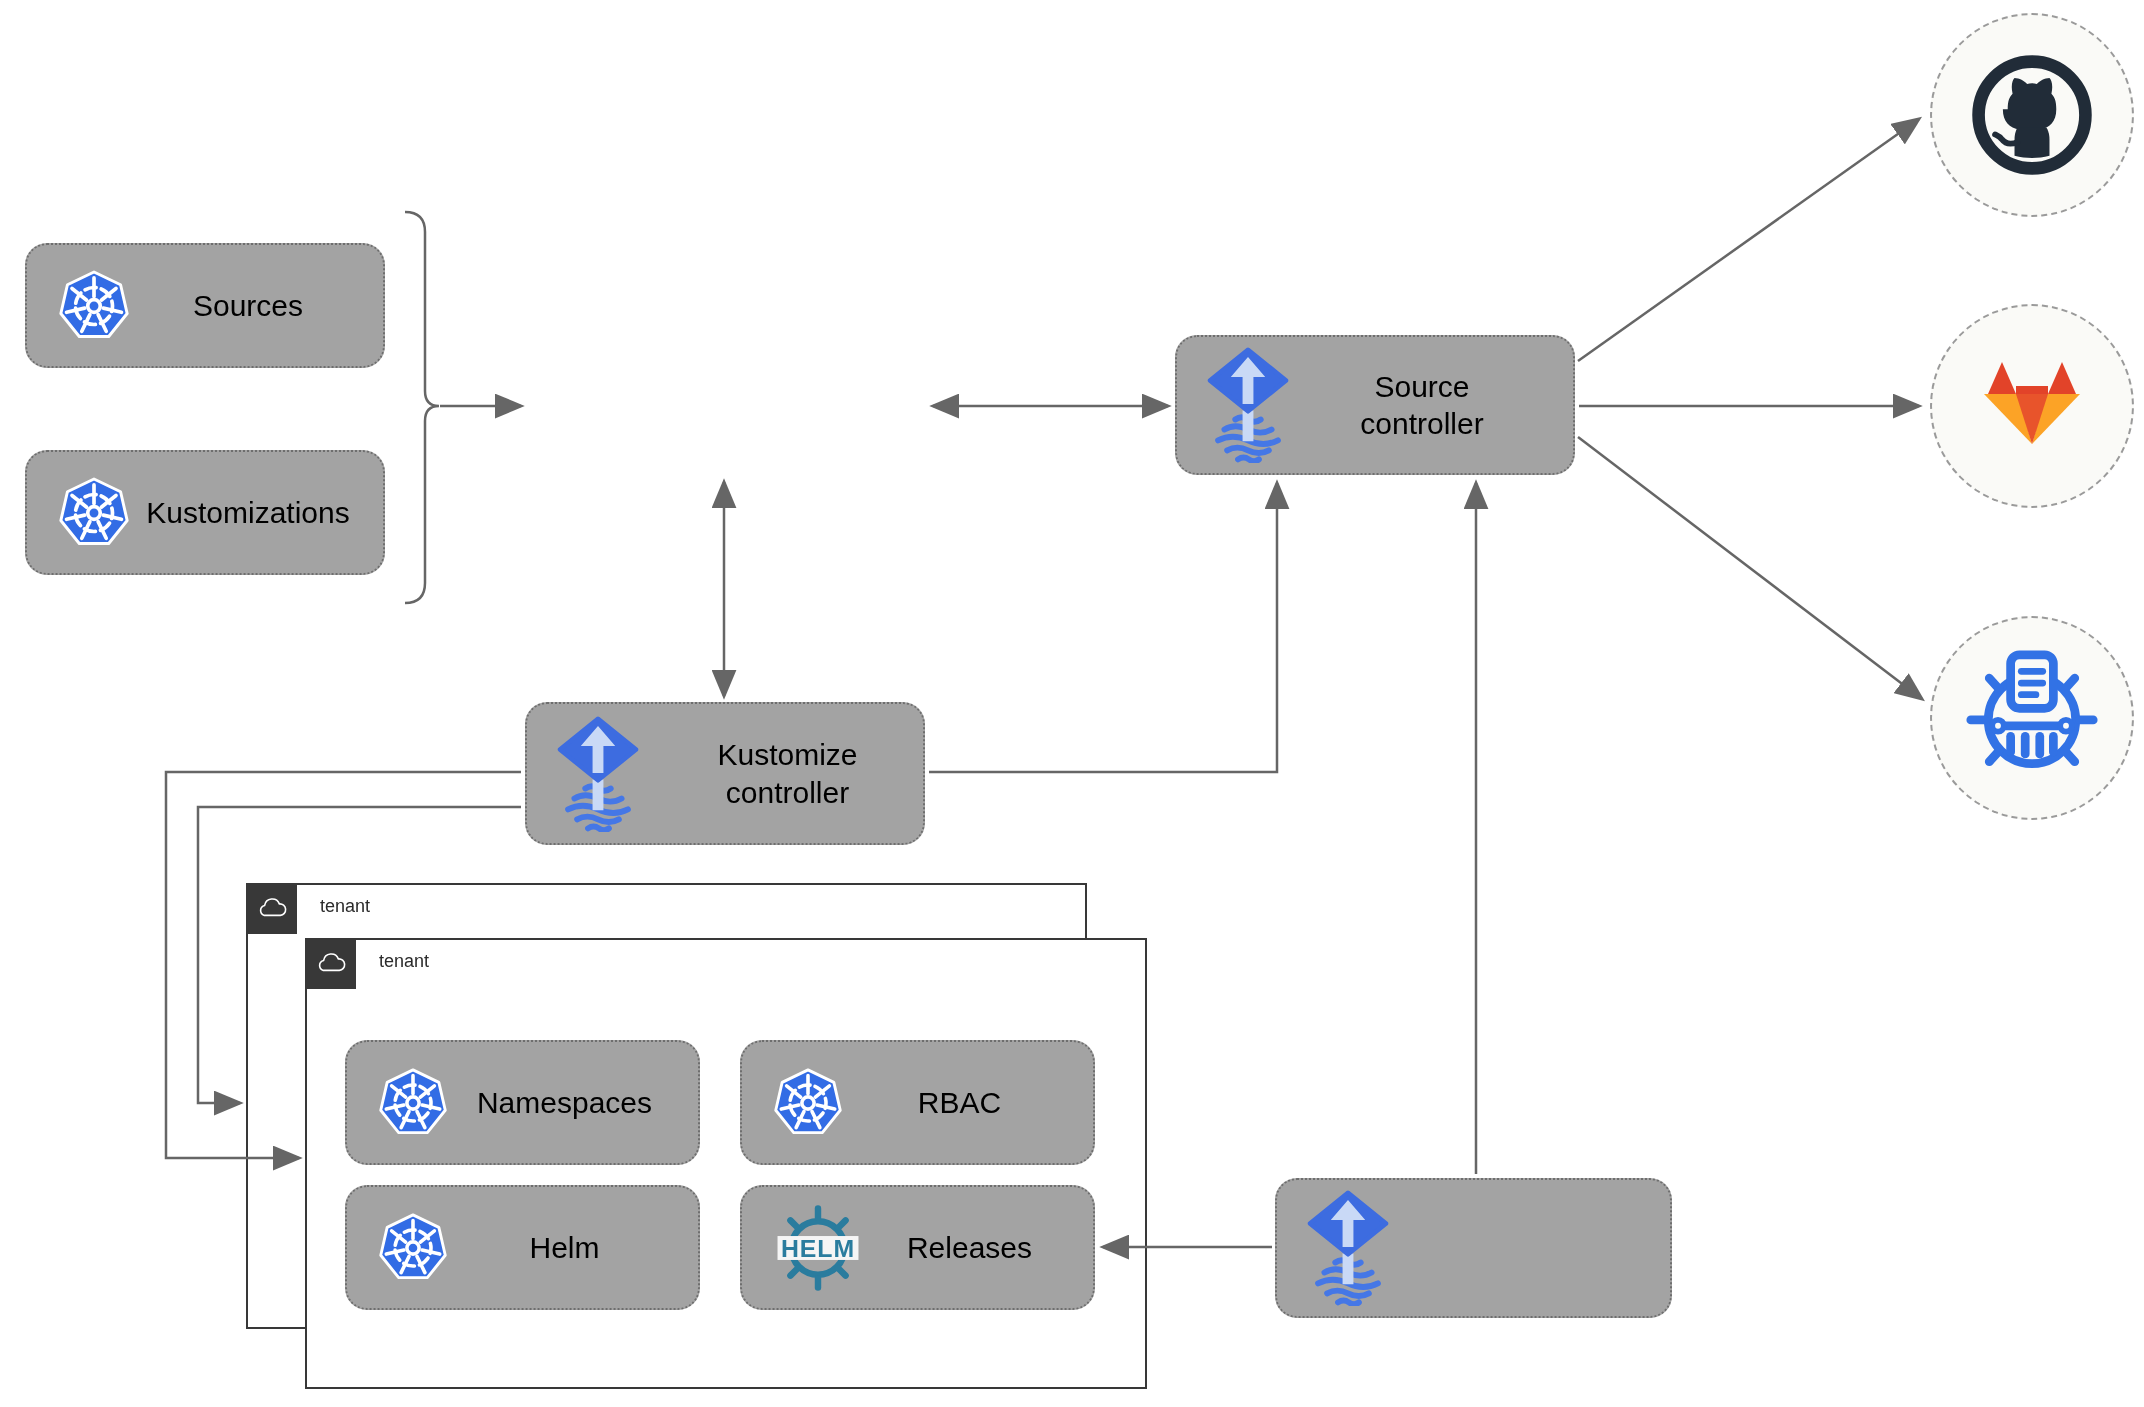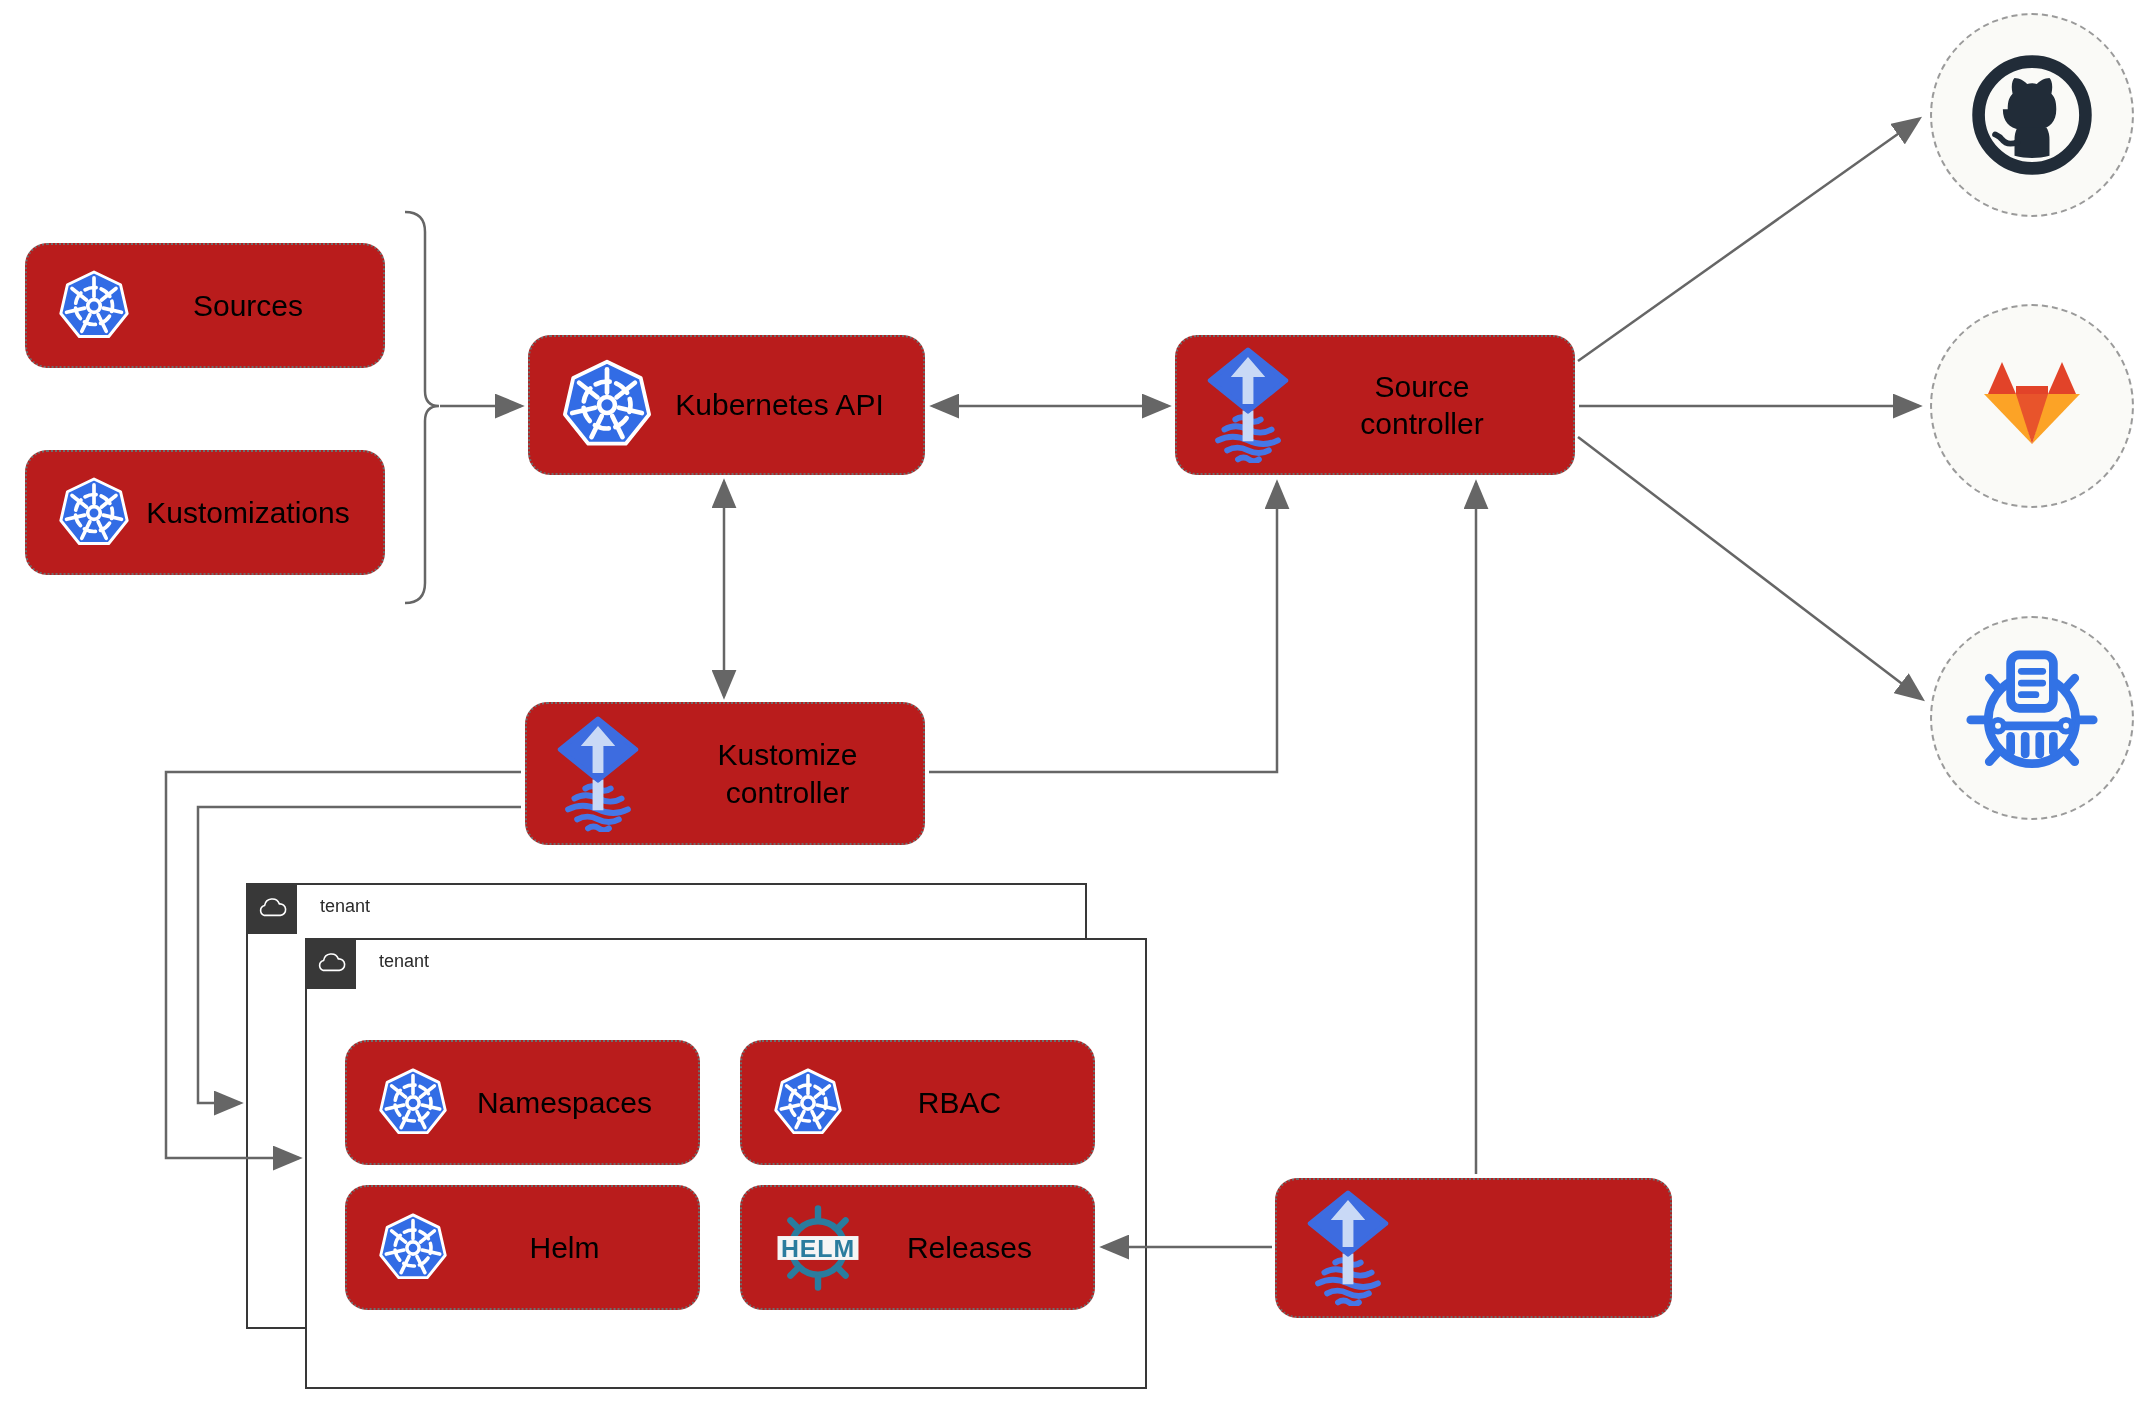--- a/index.html
+++ b/index.html
@@ -3,21 +3,21 @@
 <meta charset="utf-8">
 <style>
   html,body{margin:0;padding:0;background:#fff;}
   .canvas{position:relative;width:2144px;height:1407px;background:#ffffff;overflow:hidden;
           font-family:"Liberation Sans","DejaVu Sans",sans-serif;}
   svg.wires{position:absolute;left:0;top:0;z-index:5;pointer-events:none;}
   .tenant{position:absolute;background:#ffffff;border:2px solid #383838;z-index:2;}
   .tab{position:absolute;left:-2px;top:-2px;width:51px;height:51px;background:#383838;
        display:flex;align-items:center;justify-content:center;}
   .tlabel{position:absolute;left:72px;top:11px;font-size:18px;color:#2b2b2b;}
-  .node{position:absolute;background:#b91c1c;border:2px dotted #6e6e6e;border-radius:22px;
+  .node{position:absolute;background:#a3a3a3;border:2px dotted #6e6e6e;border-radius:22px;
         display:flex;align-items:center;box-sizing:border-box;padding:0 18px 0 30px;z-index:6;}
   .node .nicon{flex:0 0 auto;}
   .nlabel{flex:1;text-align:center;font-size:30px;color:#000;line-height:1.25;}
   .node.wrap2 .nlabel{flex:0 1 auto;max-width:180px;margin-left:auto;margin-right:auto;}
   .remote{position:absolute;width:204px;height:204px;border-radius:50%;
           border:2px dashed #9a9a9a;background:#FAFAF7;display:flex;align-items:center;
           justify-content:center;z-index:6;box-sizing:border-box;}
 </style>
 </head>
 <body>
@@ -105,26 +105,20 @@
     <div class="nlabel">Sources</div>
   </div>
 
   <div class="node" style="left:25px;top:450px;width:360px;height:125px;">
     <svg class="nicon" width="74" height="74" viewBox="0 0 100 100">
         <use href="#sym-k8s"></use>
       </svg>
     <div class="nlabel">Kustomizations</div>
   </div>
 
-  <div class="node" style="left:528px;top:335px;width:397px;height:140px;">
-    <svg class="nicon" width="94" height="94" viewBox="0 0 100 100">
-        <use href="#sym-k8s"></use>
-      </svg>
-    <div class="nlabel">Kubernetes API</div>
-  </div>
 
   <div class="node wrap2" style="left:1175px;top:335px;width:400px;height:140px;justify-content:center;">
     <svg class="nicon" width="82" height="116" viewBox="0 0 90 128">
         <use href="#sym-flux"></use>
       </svg>
     <div class="nlabel">Source controller</div>
   </div>
 
   <div class="node wrap2" style="left:525px;top:702px;width:400px;height:143px;gap:31px;">
     <svg class="nicon" width="82" height="116" viewBox="0 0 90 128">

